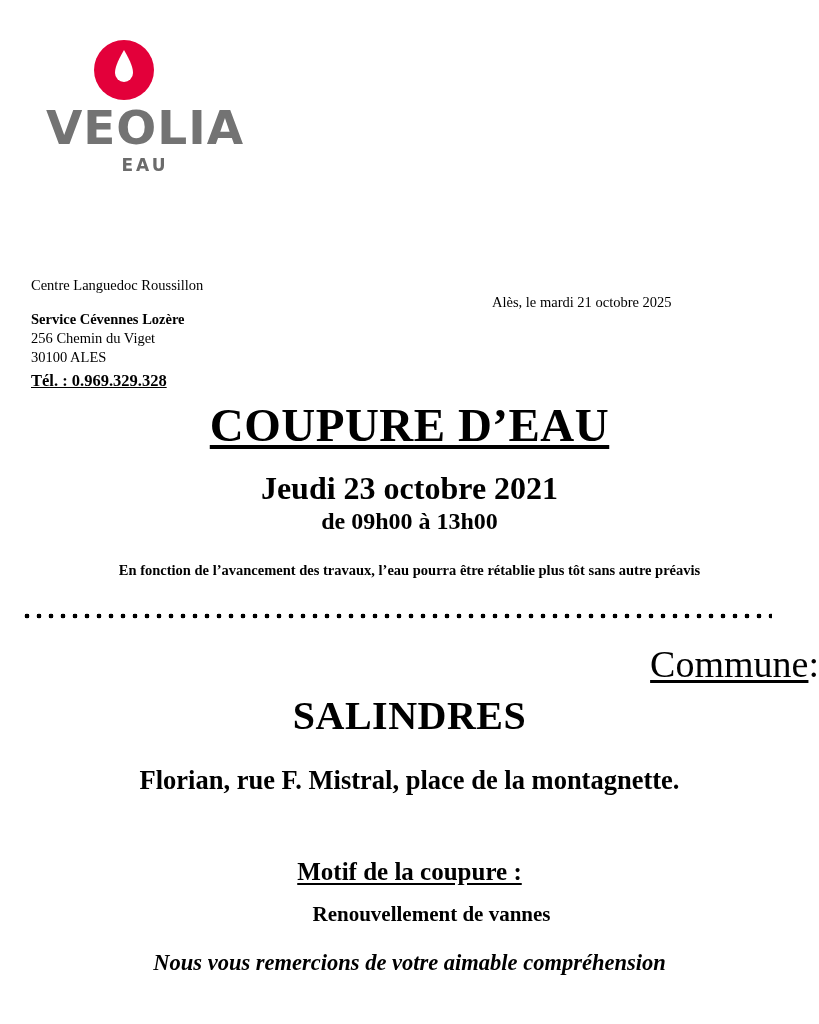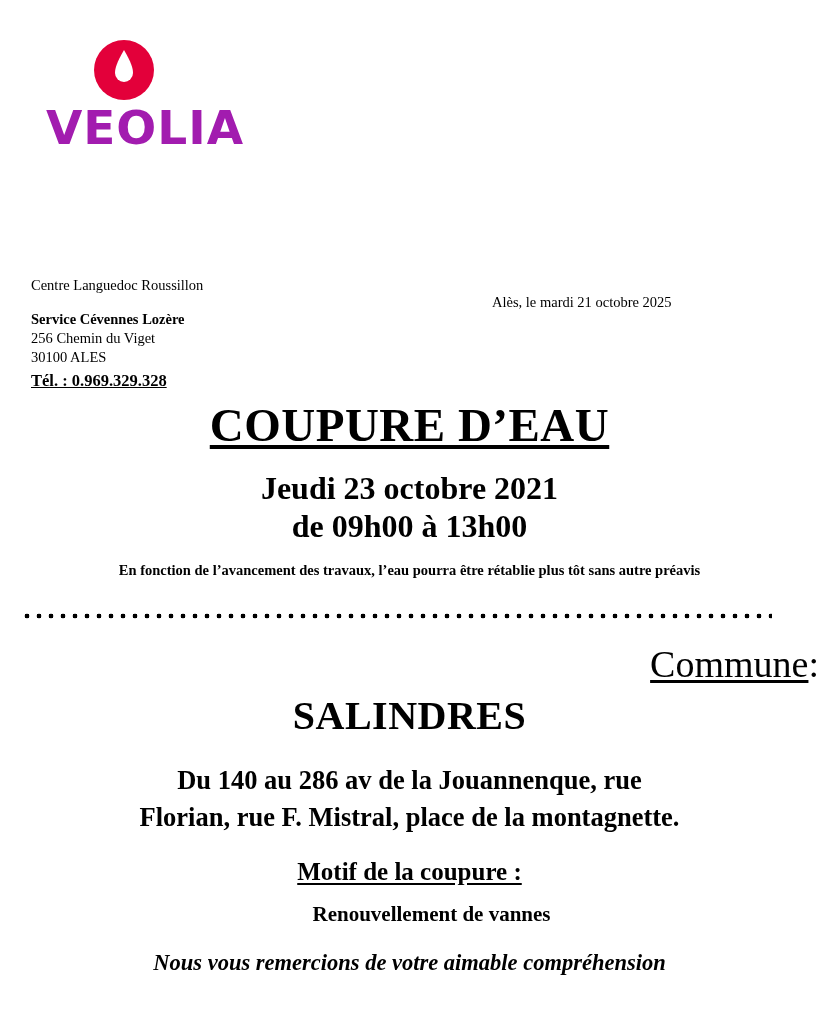--- a/index.html
+++ b/index.html
@@ -31,21 +31,21 @@
   }
   .logo-mark svg { display: block; }
 
   .logo-word {
     margin-top: 2px;
     text-align: center;
     font-family: "DejaVu Sans", sans-serif;
     font-weight: bold;
     font-size: 47px;
     letter-spacing: 1px;
-    color: #a21caf;
+    color: #737373;
     line-height: 1;
   }
   .logo-sub {
     text-align: center;
     font-family: "DejaVu Sans", sans-serif;
     font-weight: bold;
     font-size: 17px;
     letter-spacing: 3px;
     color: #6b6b6b;
     margin-top: 4px;
@@ -96,21 +96,21 @@
     top: 470px;
     text-align: center;
     font-size: 32px;
     font-weight: bold;
   }
   .when2 {
     position: absolute;
     left: 0; right: 0;
     top: 508px;
     text-align: center;
-    font-size: 32px;
+    font-size: 24px;
     font-weight: bold;
   }
 
   .note {
     position: absolute;
     left: 0; right: 0;
     top: 562px;
     text-align: center;
     font-size: 14.5px;
     font-weight: bold;
@@ -194,20 +194,21 @@
 <body>
 
 <div class="logo-block">
   <div class="logo-mark">
     <svg viewBox="0 0 64 64" width="64" height="64" aria-hidden="true">
       <circle cx="32" cy="32" r="30" fill="#e3003a"></circle>
       <path d="M32 12 C25 24 23 30 23 35 a9 9 0 0 0 18 0 c0-5-2-11-9-23 z" fill="#ffffff"></path>
     </svg>
   </div>
   <div class="logo-word">VEOLIA</div>
+  <div class="logo-sub">EAU</div>
 </div>
 
 <div class="sender">
   <div>Centre Languedoc Roussillon</div>
   <div class="bold">Service Cévennes Lozère</div>
   <div>256 Chemin du Viget</div>
   <div>30100 ALES</div>
   <div><span class="tel">Tél. : 0.969.329.328</span></div>
 </div>
 
@@ -219,20 +220,19 @@
 <div class="note">En fonction de l’avancement des travaux, l’eau pourra être rétablie plus tôt sans autre préavis</div>
 
 <div class="sep"></div>
 
 <div class="commune-label">
   <span class="u">Commune</span><span>:</span>
 </div>
 <div class="commune-name">SALINDRES</div>
 
 <div class="streets">
-  <div>Du 140 au 286 av de la Jouannenque, rue</div>
   <div>Florian, rue F. Mistral, place de la montagnette.</div>
 </div>
 
 <div class="motif-label">Motif de la coupure :</div>
 <div class="motif-value">Renouvellement de vannes</div>
 
 <div class="thanks">Nous vous remercions de votre aimable compréhension</div>
 
 </body></html>

